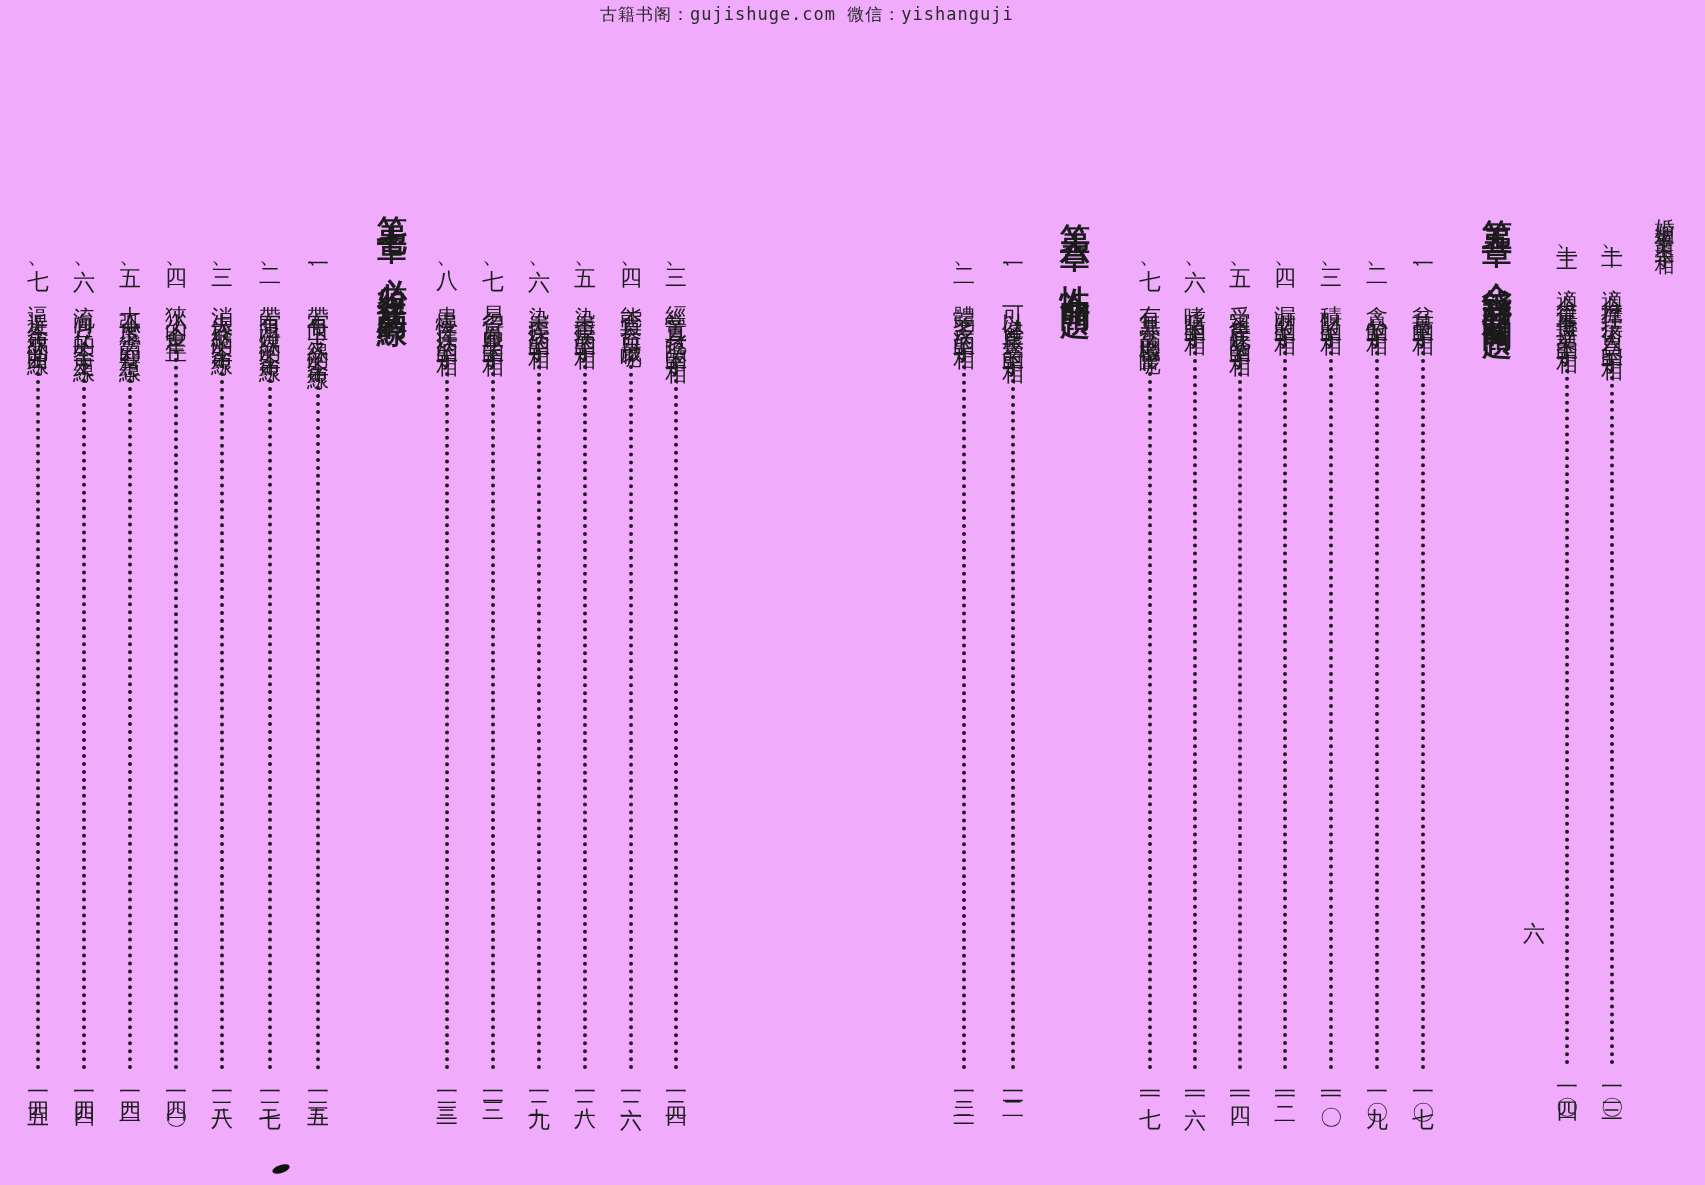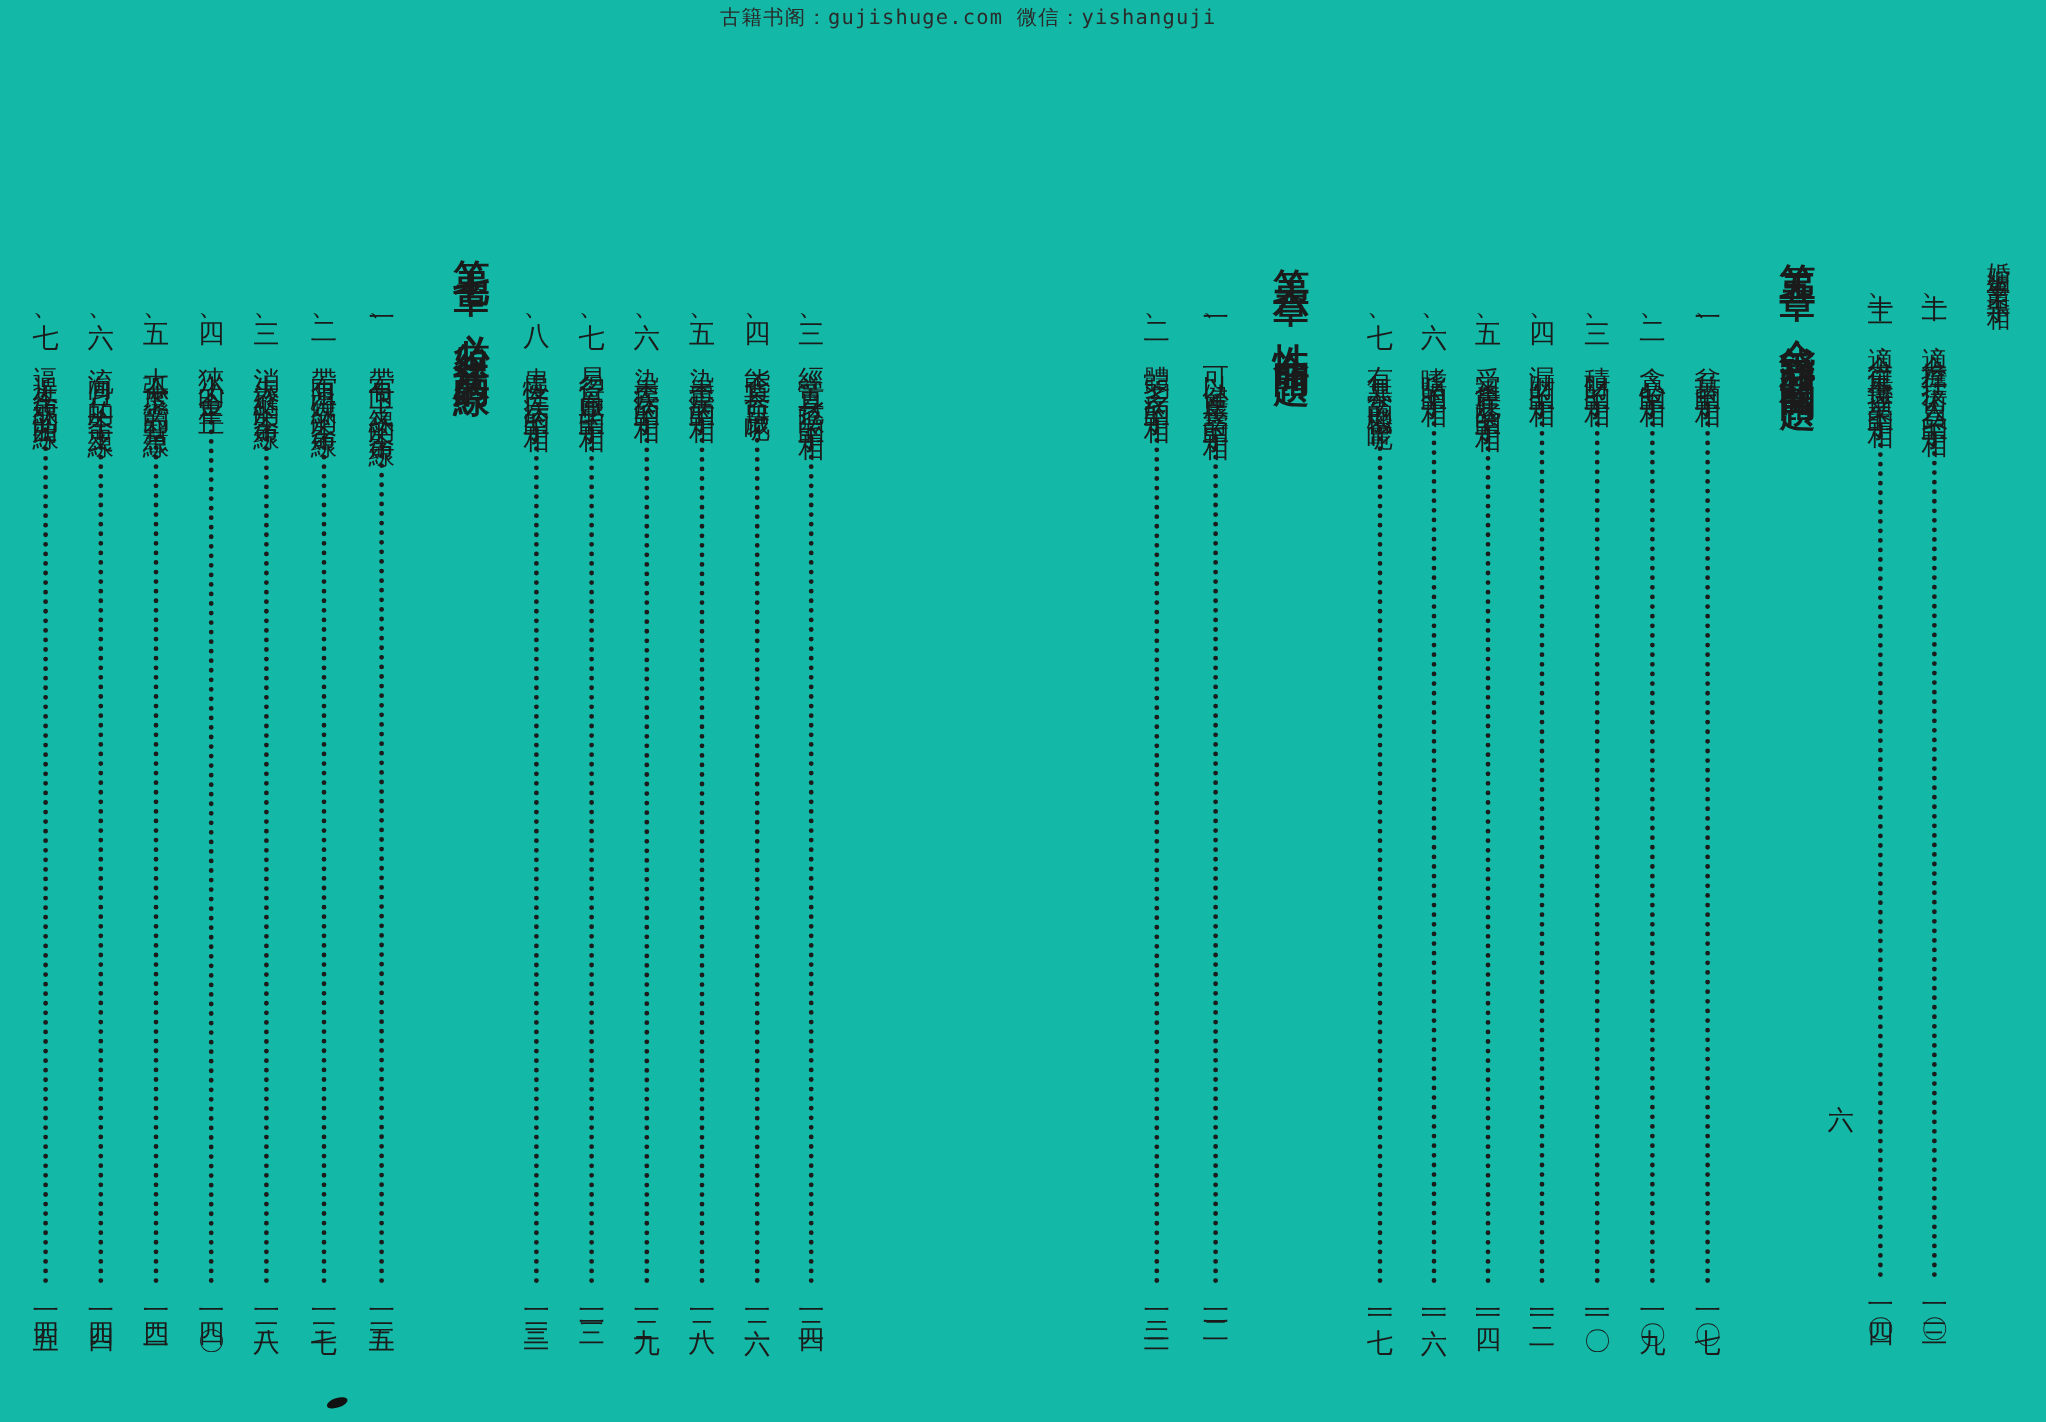--- a/index.html
+++ b/index.html
@@ -4,21 +4,21 @@
 <style>
   * { margin:0; padding:0; box-sizing:border-box; }
   html, body { width:1705px; height:1185px; }
   body {
     background:#ffffff;
     color:#1b1b1b;
     font-family:"Liberation Serif", serif;
     position:relative;
     overflow:hidden;
   }
-  .spread { position:absolute; inset:0; background:#14b8a6;text-align:right; }
+  .spread { position:absolute; inset:0; background:#f0abfc;text-align:right; }
   .watermark {
     position:absolute; top:3px; left:600px;
     font-family:"DejaVu Sans Mono", monospace;
     font-size:17px; color:#2a2a2a; letter-spacing:1px; white-space:nowrap;
   }
   .vcol {
     position:absolute; width:44px;
     display:flex; flex-direction:column; align-items:center;
   }
   .vtext {

